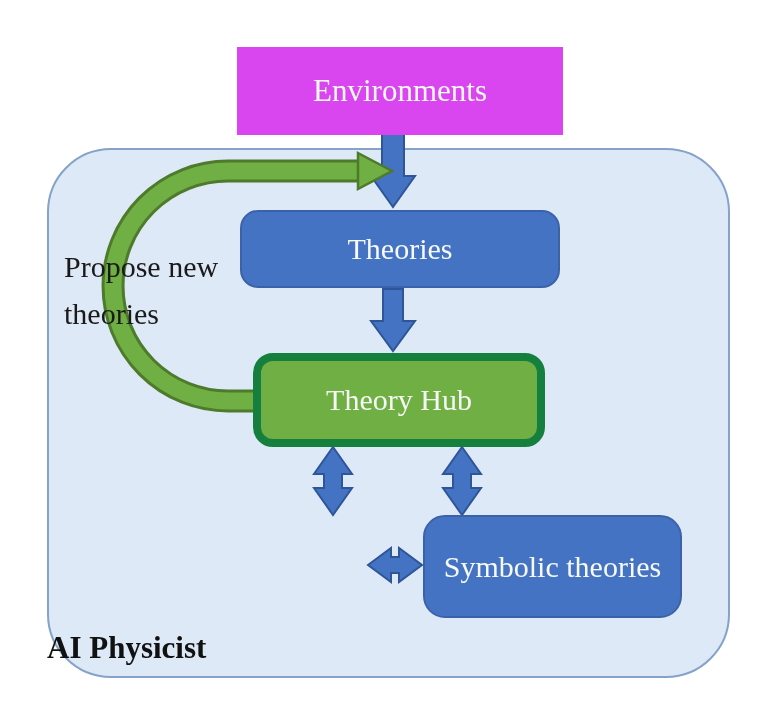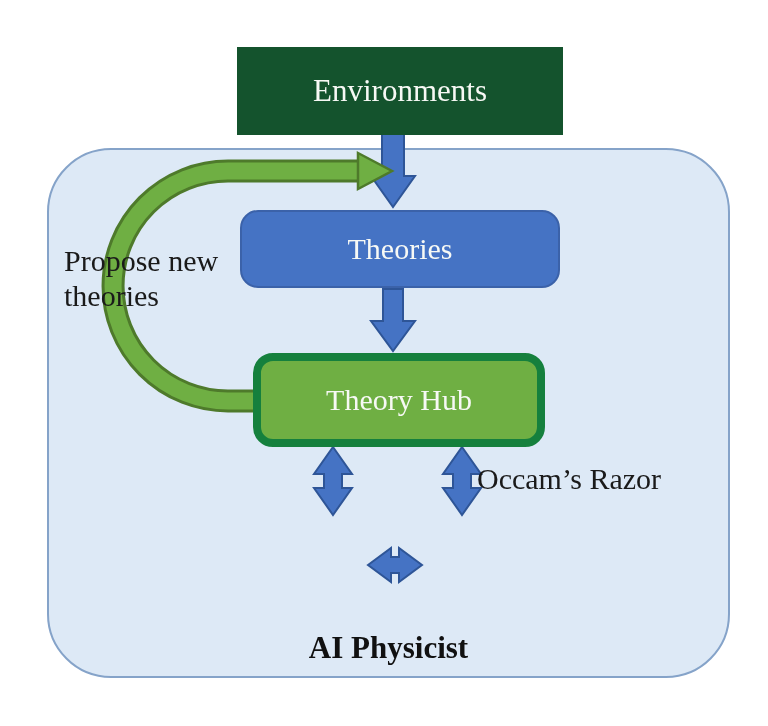--- a/index.html
+++ b/index.html
@@ -40,21 +40,21 @@
     justify-content: center;
     box-sizing: border-box;
     color: #F7F9F5;
     text-align: center;
   }
   .node-environments {
     left: 237px;
     top: 47px;
     width: 326px;
     height: 88px;
-    background: #14532d;
+    background: #d946ef;
     font-size: 31px;
   }
   .node-blue {
     background: #4573C4;
     border: 2px solid #3B62A9;
     border-radius: 18px;
     font-size: 30px;
   }
   .node-theories {
     left: 240px;
@@ -86,29 +86,28 @@
     height: 103px;
     border-radius: 22px;
   }
   .edge-label {
     position: absolute;
     color: #1A1A1A;
     font-size: 30px;
     white-space: pre-line;
   }
   .lbl-divide { left: 411px; top: 155px; }
-  .lbl-propose { left: 64px; top: 243px; line-height: 35px; }
+  .lbl-propose { left: 64px; top: 243px; line-height: 47px; }
   .lbl-unification { left: 179px; top: 462px; }
   .lbl-occam { left: 477px; top: 462px; }
   .container-caption {
     position: absolute;
     left: 47px;
     top: 630px;
     width: 683px;
-    text-align: center;
     font-size: 31px;
     font-weight: bold;
     color: #111111;
   }
 </style>
 </head>
 <body>
 
 <div class="canvas">
 
@@ -137,23 +136,25 @@
 
   <div class="node node-blue node-theories">
     <span>Theories</span>
   </div>
 
   <div class="node node-theory-hub">
     <span>Theory Hub</span>
   </div>
 
 
+  <div class="node node-blue node-symbolic">
+    <span>Symbolic theories</span>
+  </div>
 
 
   <div class="edge-label lbl-propose">Propose new
 theories</div>
 
 
-  <div class="edge-label lbl-occam">Occam’s Razor</div>
 
   <div class="container-caption">AI Physicist</div>
 
 </div>
 
 </body></html>

